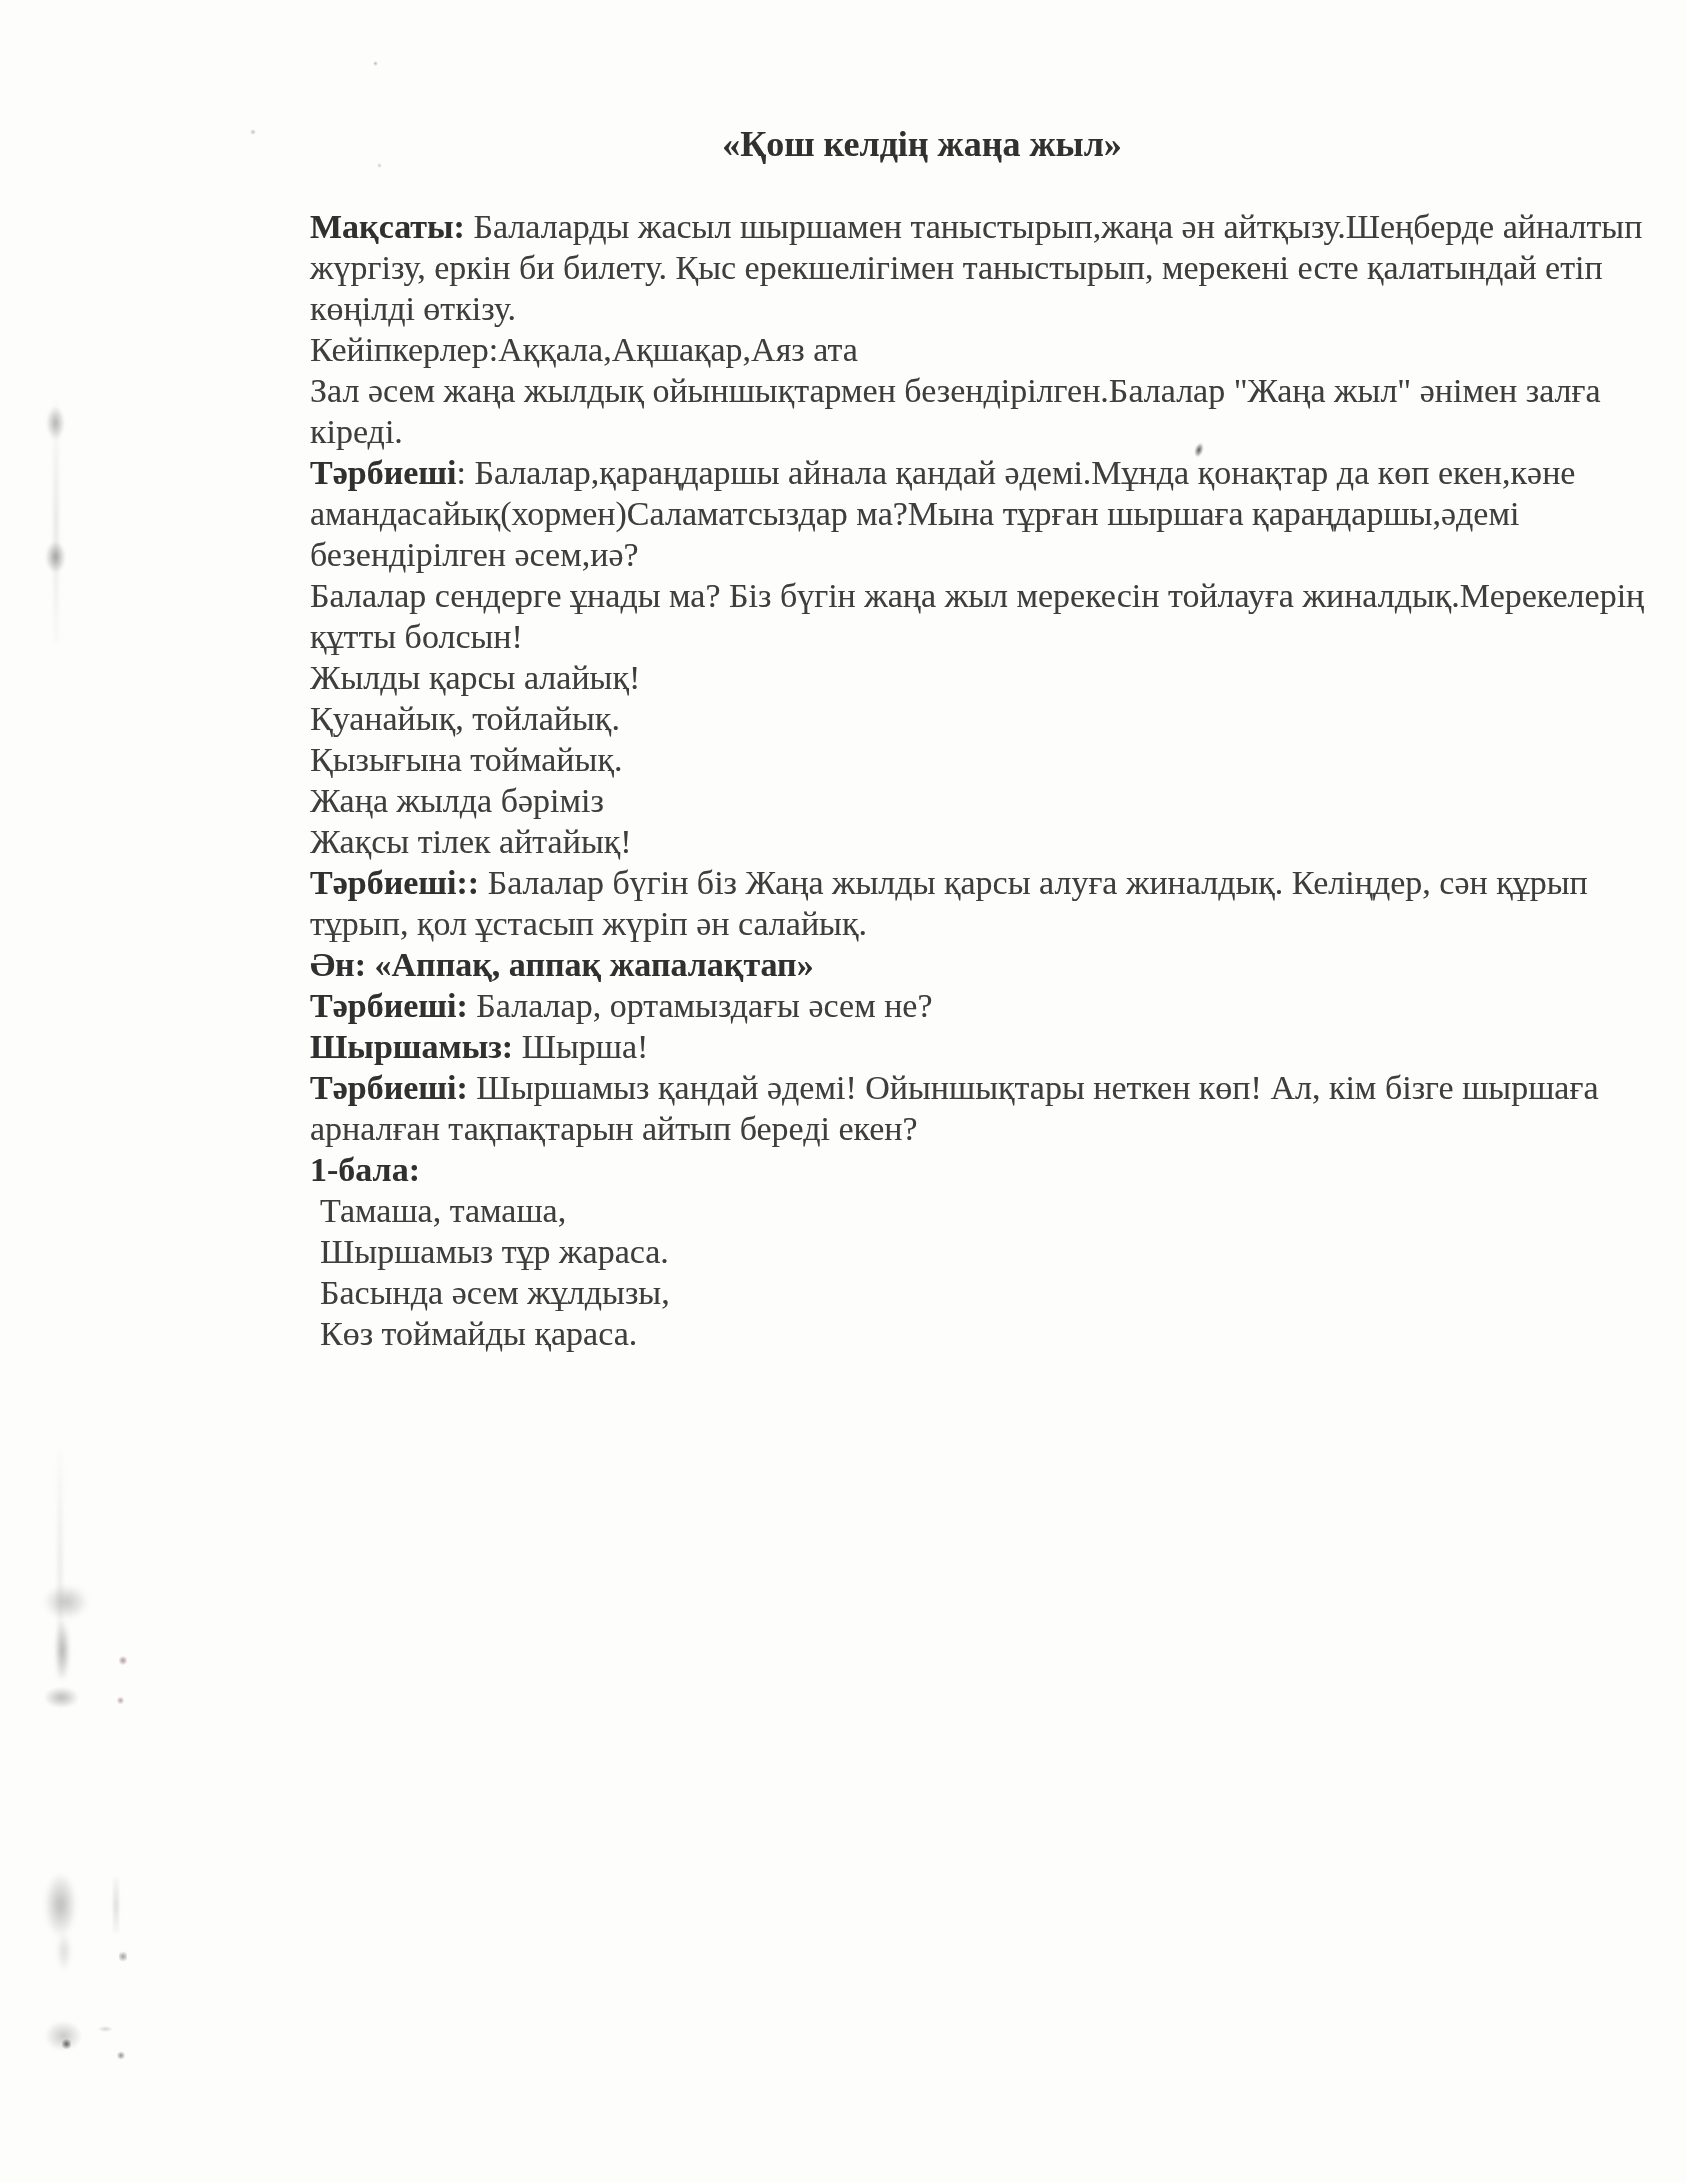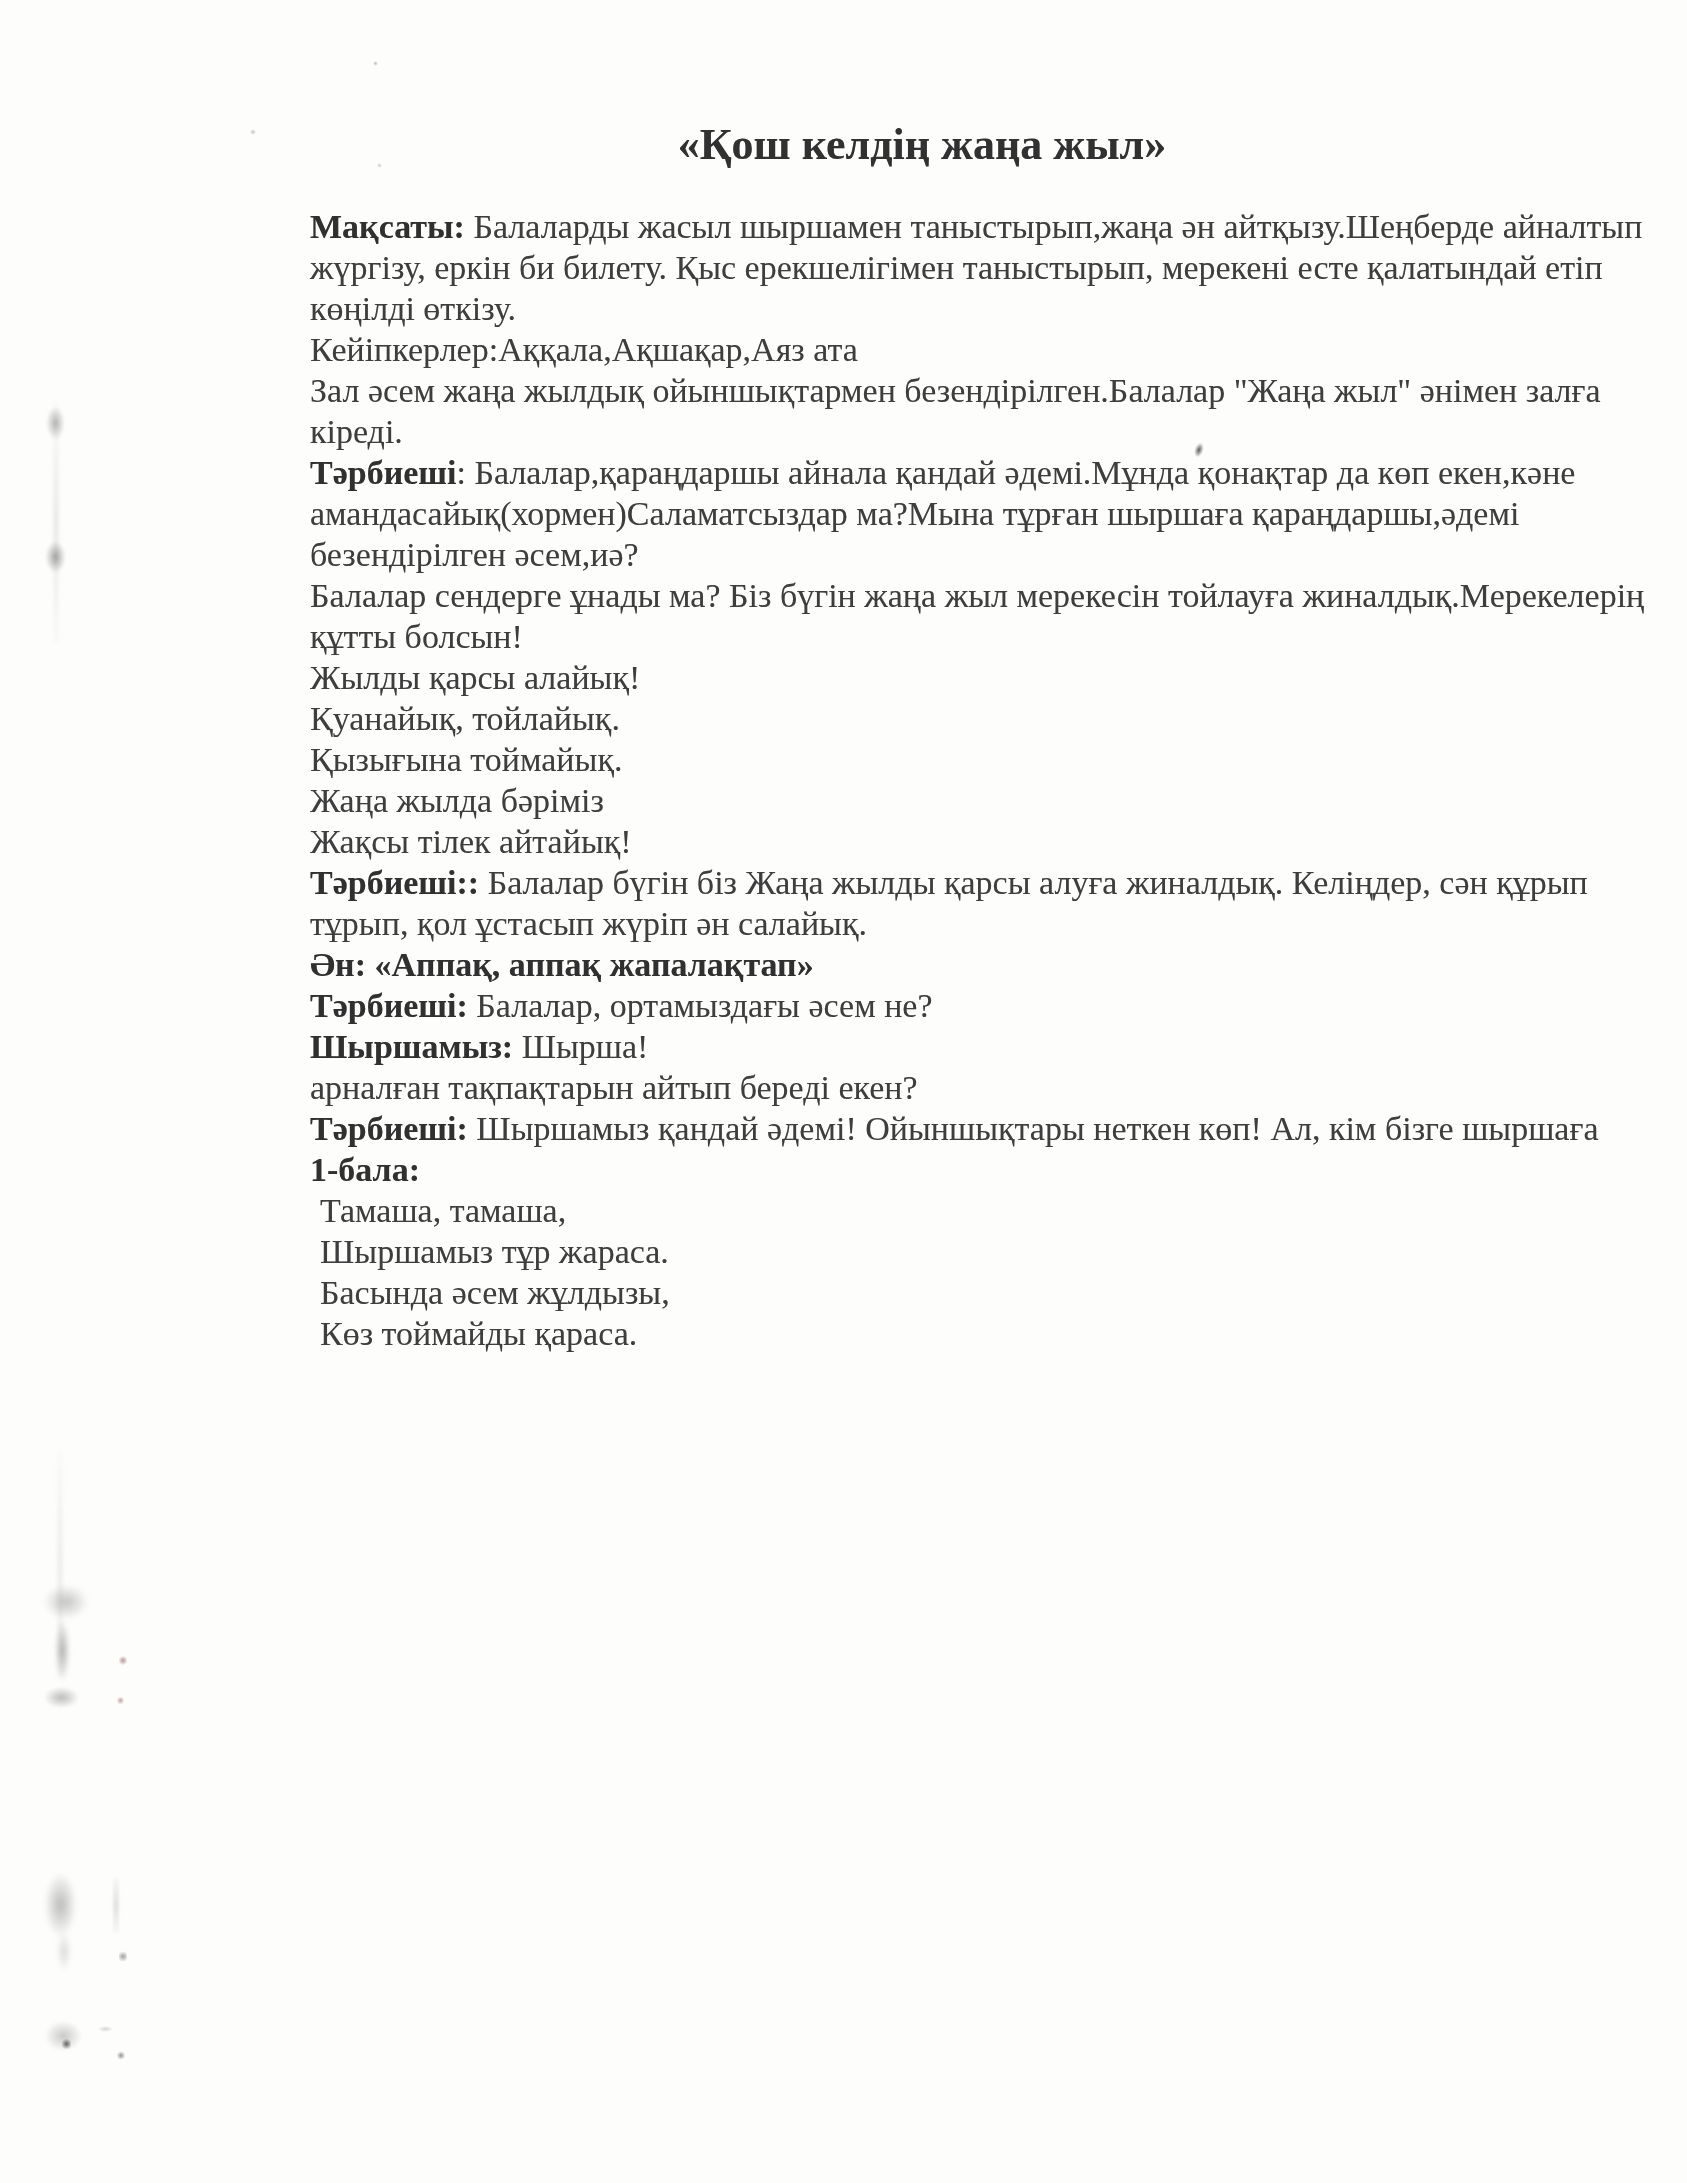--- a/index.html
+++ b/index.html
@@ -14,21 +14,21 @@
     position:absolute;
     left:310px;top:124px;width:1224px;
     font-size:34px;
     line-height:41px;
     color:#3e3e3e;
     text-shadow:0 0 0.6px rgba(90,90,90,.35);
   }
   .title{
     text-align:center;
     font-weight:700;
-    font-size:44px;
+    font-size:36px;
     color:#313131;
     line-height:41px;
     white-space:nowrap;
   }
   .spacer{height:41px;}
   .line{white-space:nowrap;height:41px;}
   .line .b{font-weight:700;color:#303030;}
   .ind{padding-left:10px;}
   
   .artifact{position:absolute;pointer-events:none;}
@@ -77,22 +77,22 @@
     <div class="line"><span class="b"></span><span>Жылды қарсы алайық!</span></div>
     <div class="line"><span class="b"></span><span>Қуанайық, тойлайық.</span></div>
     <div class="line"><span class="b"></span><span>Қызығына тоймайық.</span></div>
     <div class="line"><span class="b"></span><span>Жаңа жылда бәріміз</span></div>
     <div class="line"><span class="b"></span><span>Жақсы тілек айтайық!</span></div>
     <div class="line"><span class="b">Тәрбиеші::</span><span> Балалар бүгін біз Жаңа жылды қарсы алуға жиналдық. Келіңдер, сән құрып</span></div>
     <div class="line"><span class="b"></span><span>тұрып, қол ұстасып жүріп ән салайық.</span></div>
     <div class="line"><span class="b">Ән: «Аппақ, аппақ жапалақтап»</span><span></span></div>
     <div class="line"><span class="b">Тәрбиеші:</span><span> Балалар, ортамыздағы әсем не?</span></div>
     <div class="line"><span class="b">Шыршамыз:</span><span> Шырша!</span></div>
+    <div class="line"><span class="b">Тәрбиеші:</span><span> Шыршамыз қандай әдемі! Ойыншықтары неткен көп! Ал, кім бізге шыршаға</span></div>
     <div class="line"><span class="b"></span><span>арналған тақпақтарын айтып береді екен?</span></div>
-    <div class="line"><span class="b">Тәрбиеші:</span><span> Шыршамыз қандай әдемі! Ойыншықтары неткен көп! Ал, кім бізге шыршаға</span></div>
     <div class="line"><span class="b">1-бала:</span><span></span></div>
     <div class="line ind"><span class="b"></span><span>Тамаша, тамаша,</span></div>
     <div class="line ind"><span class="b"></span><span>Шыршамыз тұр жараса.</span></div>
     <div class="line ind"><span class="b"></span><span>Басында әсем жұлдызы,</span></div>
     <div class="line ind"><span class="b"></span><span>Көз тоймайды қараса.</span></div>
   </div>
 
   <div class="artifact a-speck1"></div>
   <div class="artifact a-speck2"></div>
   <div class="artifact a-speck3"></div>

